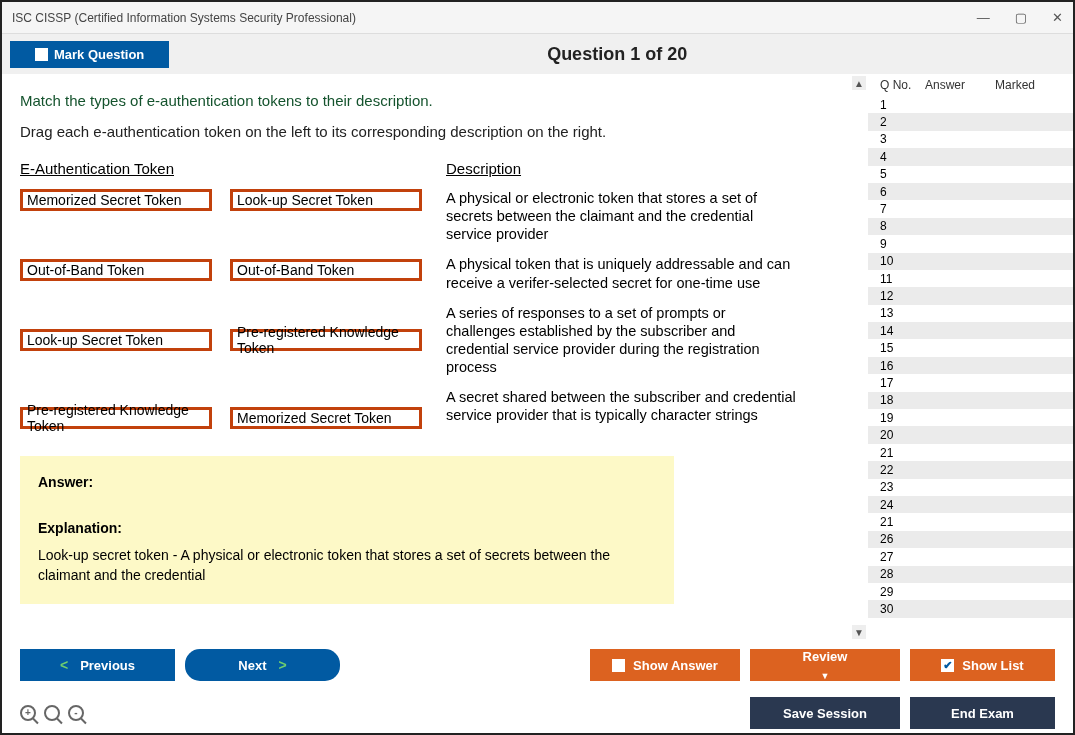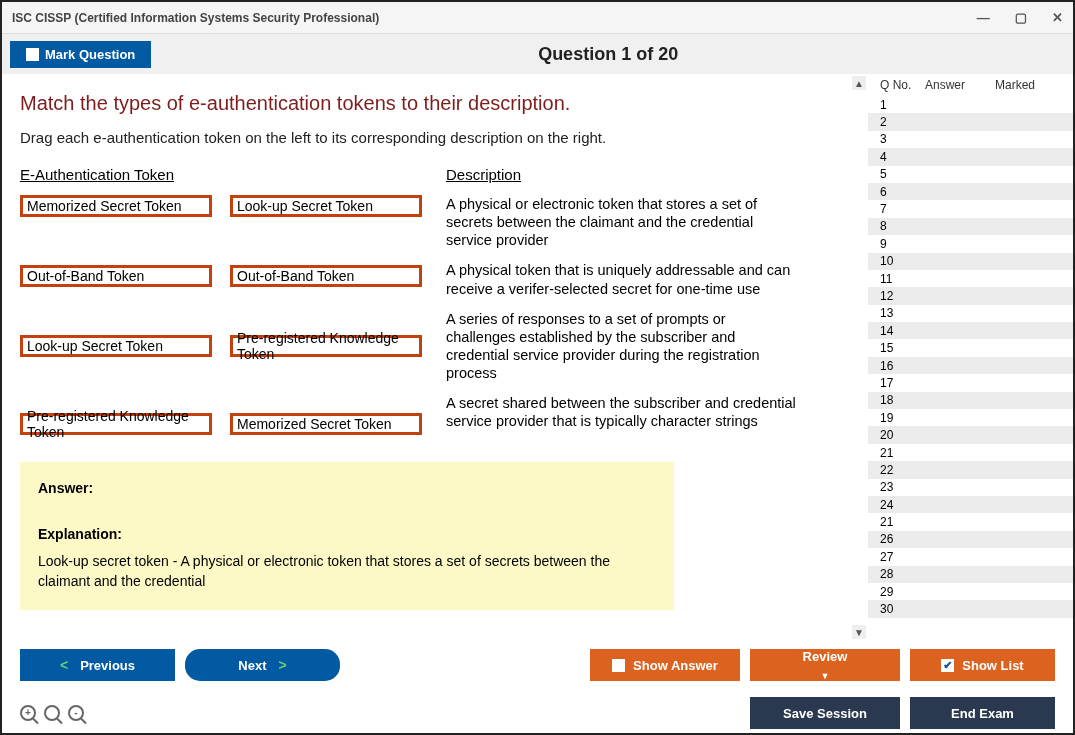--- a/index.html
+++ b/index.html
@@ -1,32 +1,32 @@
 <!DOCTYPE html>
 <html><head>
 <meta charset="utf-8">
 <style>
 * { box-sizing: border-box; margin: 0; padding: 0; }
 body { font-family: Arial, sans-serif; font-size: 13px; background: #fff; width: 1075px; height: 735px; border: 2px solid #222; overflow: hidden; }
 
-.titlebar { display: flex; align-items: center; height: 32px; padding: 0 10px; background: #f5f5f5; border-bottom: 1px solid #ddd; font-weight: bold; }
+.titlebar { display: flex; align-items: center; height: 32px; padding: 0 10px; background: #f5f5f5; border-bottom: 1px solid #ddd; }
 .titlebar-title { flex: 1; font-size: 12px; color: #444; }
 .win-controls { display: flex; gap: 25px; color: #555; }
 .win-controls span { font-family: "Segoe UI Symbol", sans-serif; font-size: 13px; cursor: default; }
 
 .header { display: flex; align-items: center; height: 40px; padding: 2px 8px; background: #f0f0f0; }
-.mark-btn { background: #015aa2; color: #fff; font-weight: bold; padding: 6px 16px; font-size: 13px; display: flex; align-items: center; gap: 6px; cursor: pointer; }
+.mark-btn { background: #015aa2; color: #fff; font-weight: bold; padding: 6px 25px; font-size: 13px; display: flex; align-items: center; gap: 6px; cursor: pointer; }
 .checkbox { width: 13px; height: 13px; background: #fff; display: inline-flex; align-items: center; justify-content: center; font-size: 11px; color: #015aa2; }
 .question-title { flex: 1; text-align: center; font-weight: bold; font-size: 18px; color: #222; }
 
 .main { display: flex; height: 567px; }
 .left { flex: 1; padding: 18px 10px 0 18px; overflow-y: auto; position: relative; }
 .right { width: 205px; border-left: 0; position: relative; }
 
-.prompt1 { font-size: 20px; margin-bottom: 14px; color: #7f1d1d; }
+.prompt1 { font-size: 15px; margin-bottom: 14px; color: #14532d; }
 .prompt2 { font-size: 15px; margin-bottom: 20px; color: #222; }
 
 .match-area { display: flex; gap: 24px; font-family: Liberation Sans, sans-serif; }
 .col-heads { font-size: 15px; text-decoration: underline; margin-bottom: 12px; }
 .left-cols { display: flex; gap: 18px; }
 .token-col { width: 192px; }
 .drop-col { width: 192px; }
 .token-box { border: 3px solid #c2410c; padding: 2px 4px; font-size: 14px; height: 22px; display: flex; align-items: center; cursor: move; margin-top: 10px; }
 .row-spacing { height: 38px; }
 .desc-col { width: 350px; font-size: 14.5px; }

